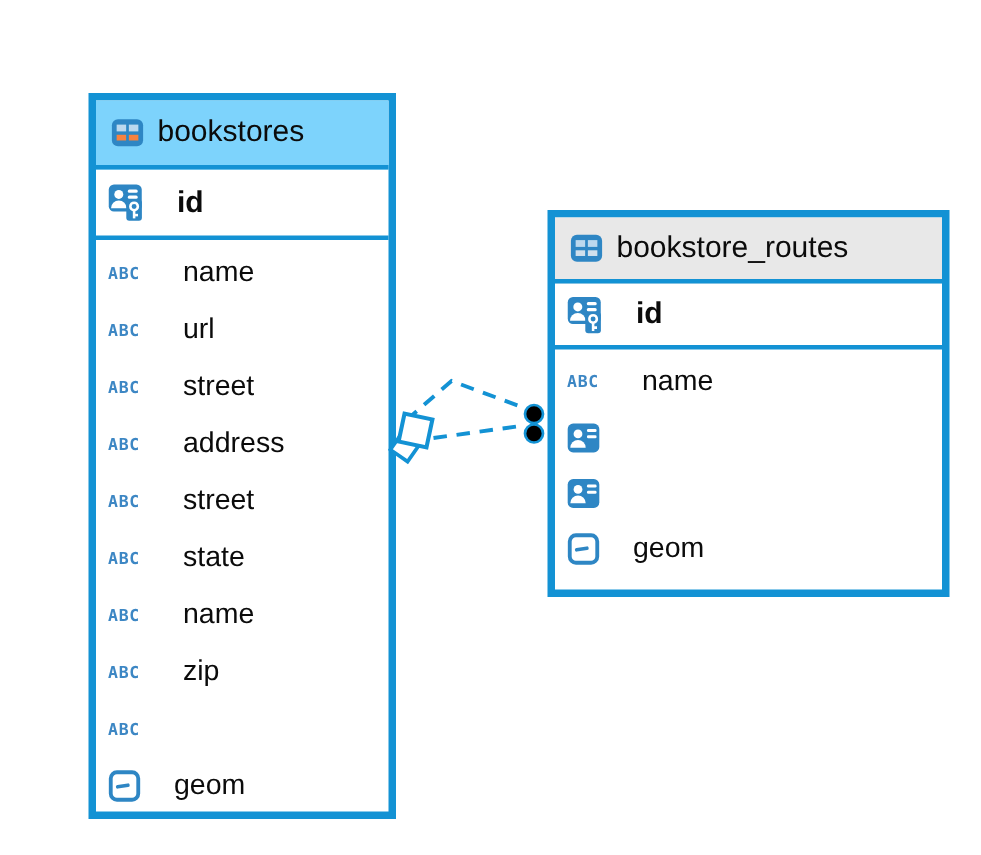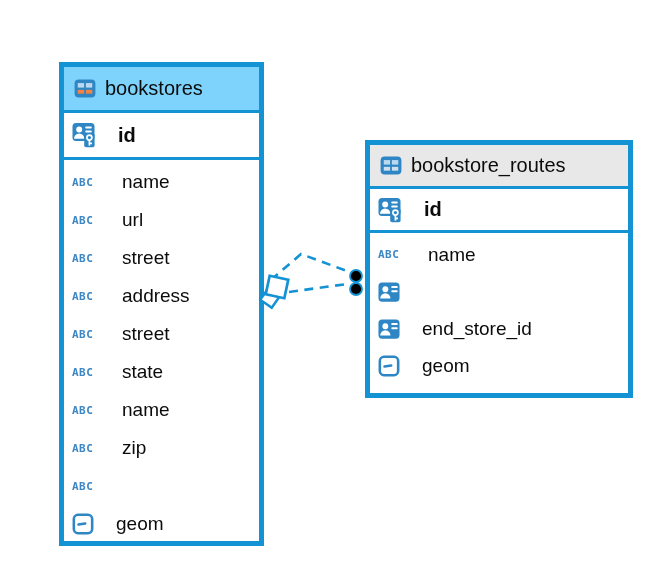--- a/index.html
+++ b/index.html
@@ -169,21 +169,20 @@
       </div>
       <div class="col-row">
         <svg class="fk-icon">
             <use href="#i-fk"></use>
           </svg>
       </div>
       <div class="col-row">
         <svg class="fk-icon">
             <use href="#i-fk"></use>
           </svg>
-        <span>end_store_id</span>
       </div>
       <div class="col-row">
         <svg class="geom-icon">
             <use href="#i-geom"></use>
           </svg>
         <span>geom</span>
       </div>
     </div>
   </div>
 

